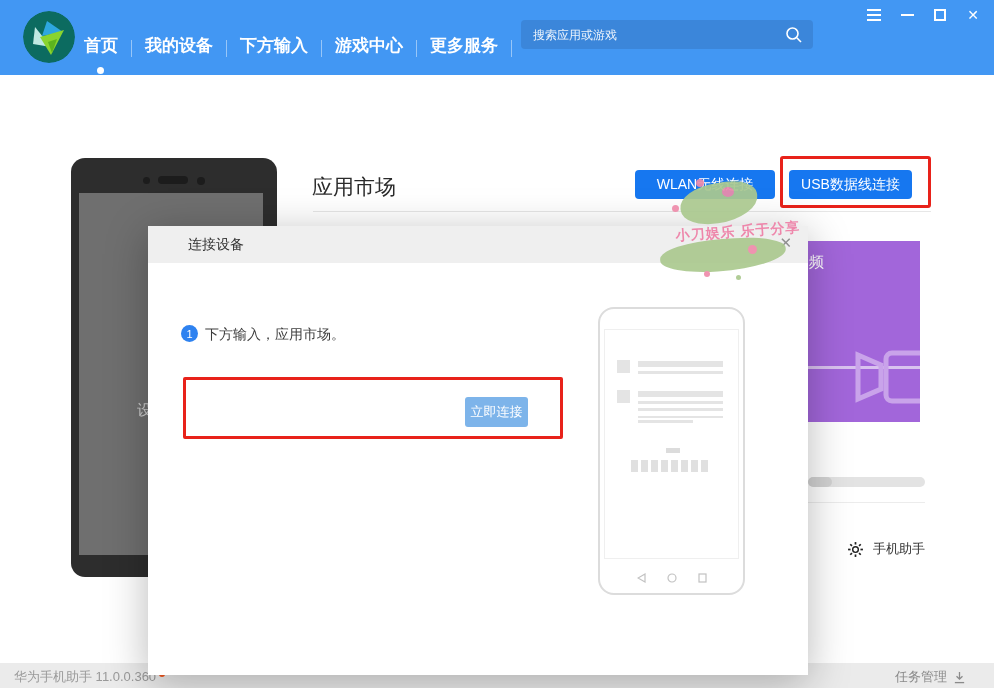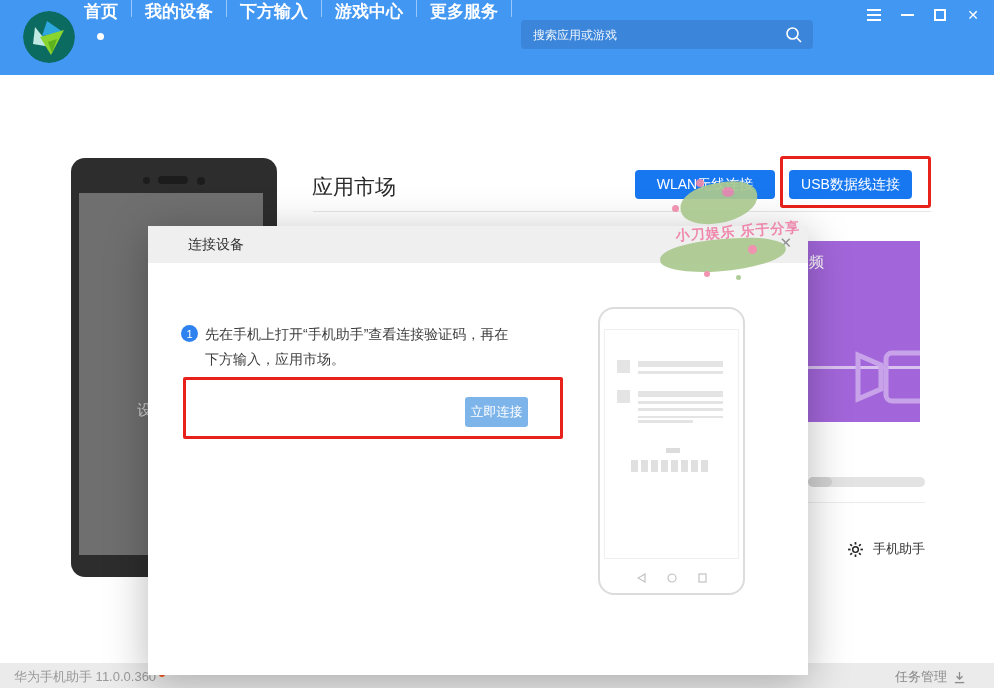--- a/index.html
+++ b/index.html
@@ -3,21 +3,21 @@
 <meta charset="utf-8">
 <style>
   * { margin:0; padding:0; box-sizing:border-box; }
   html,body { width:994px; height:688px; }
   body { font-family:"Liberation Sans","DejaVu Sans",sans-serif; background:#fff; overflow:hidden; }
   .window { position:relative; width:994px; height:688px; background:#fff; overflow:hidden; }
 
   
   .header { position:absolute; left:0; top:0; width:994px; height:75px; background:#4297f3; z-index:5; }
   .logo { position:absolute; left:23px; top:11px; width:52px; height:52px; border-radius:50%; }
-  .nav { position:absolute; left:84px; top:0; height:57px; display:flex; align-items:flex-start; }
+  .nav { position:absolute; left:84px; top:0; height:57px; display:flex; align-items:flex-end; }
   .nav-item { position:relative; color:#fff; font-size:17px; font-weight:bold; padding:0 13px; cursor:pointer; white-space:nowrap; }
   .nav-item:first-child { padding-left:0; }
   .nav-sep { width:1px; height:17px; background:rgba(255,255,255,.45); }
   .nav-dot { position:absolute; left:50%; margin-left:-8px; bottom:-17px; width:7px; height:7px; border-radius:50%; background:#fff; }
   .nav-item:first-child .nav-dot { margin-left:-11px; }
   .search-box { position:absolute; left:521px; top:20px; width:292px; height:29px; background:#3b86da; border-radius:4px; display:flex; align-items:center; }
   .search-input { flex:1; background:transparent; border:none; outline:none; color:#fff; font-size:12px; padding:0 12px; font-family:inherit; }
   .search-input::placeholder { color:rgba(255,255,255,.9); }
   .search-icon { width:20px; height:20px; margin-right:9px; flex:none; }
   .win-controls { position:absolute; right:12px; top:6px; display:flex; align-items:center; gap:15px; }
@@ -192,21 +192,20 @@
   </div>
 
   <div class="dialog">
     <div class="dialog-titlebar">
       <span class="dialog-title">连接设备</span>
       <span class="dialog-close">✕</span>
     </div>
 
     <div class="step-circle">1</div>
     <div class="step-text">
-      <div>先在手机上打开“手机助手”查看连接验证码，再在</div>
       <div>下方输入，应用市场。</div>
     </div>
 
     <div class="code-highlight"></div>
     <button class="btn-connect">立即连接</button>
 
     <div class="phone-illus">
       <div class="phone-illus-screen"></div>
       <span class="ph-sq" style="left:17px; top:51px;"></span>
       <span class="ph-line" style="left:38px; top:52px; width:85px; height:6px;"></span>

